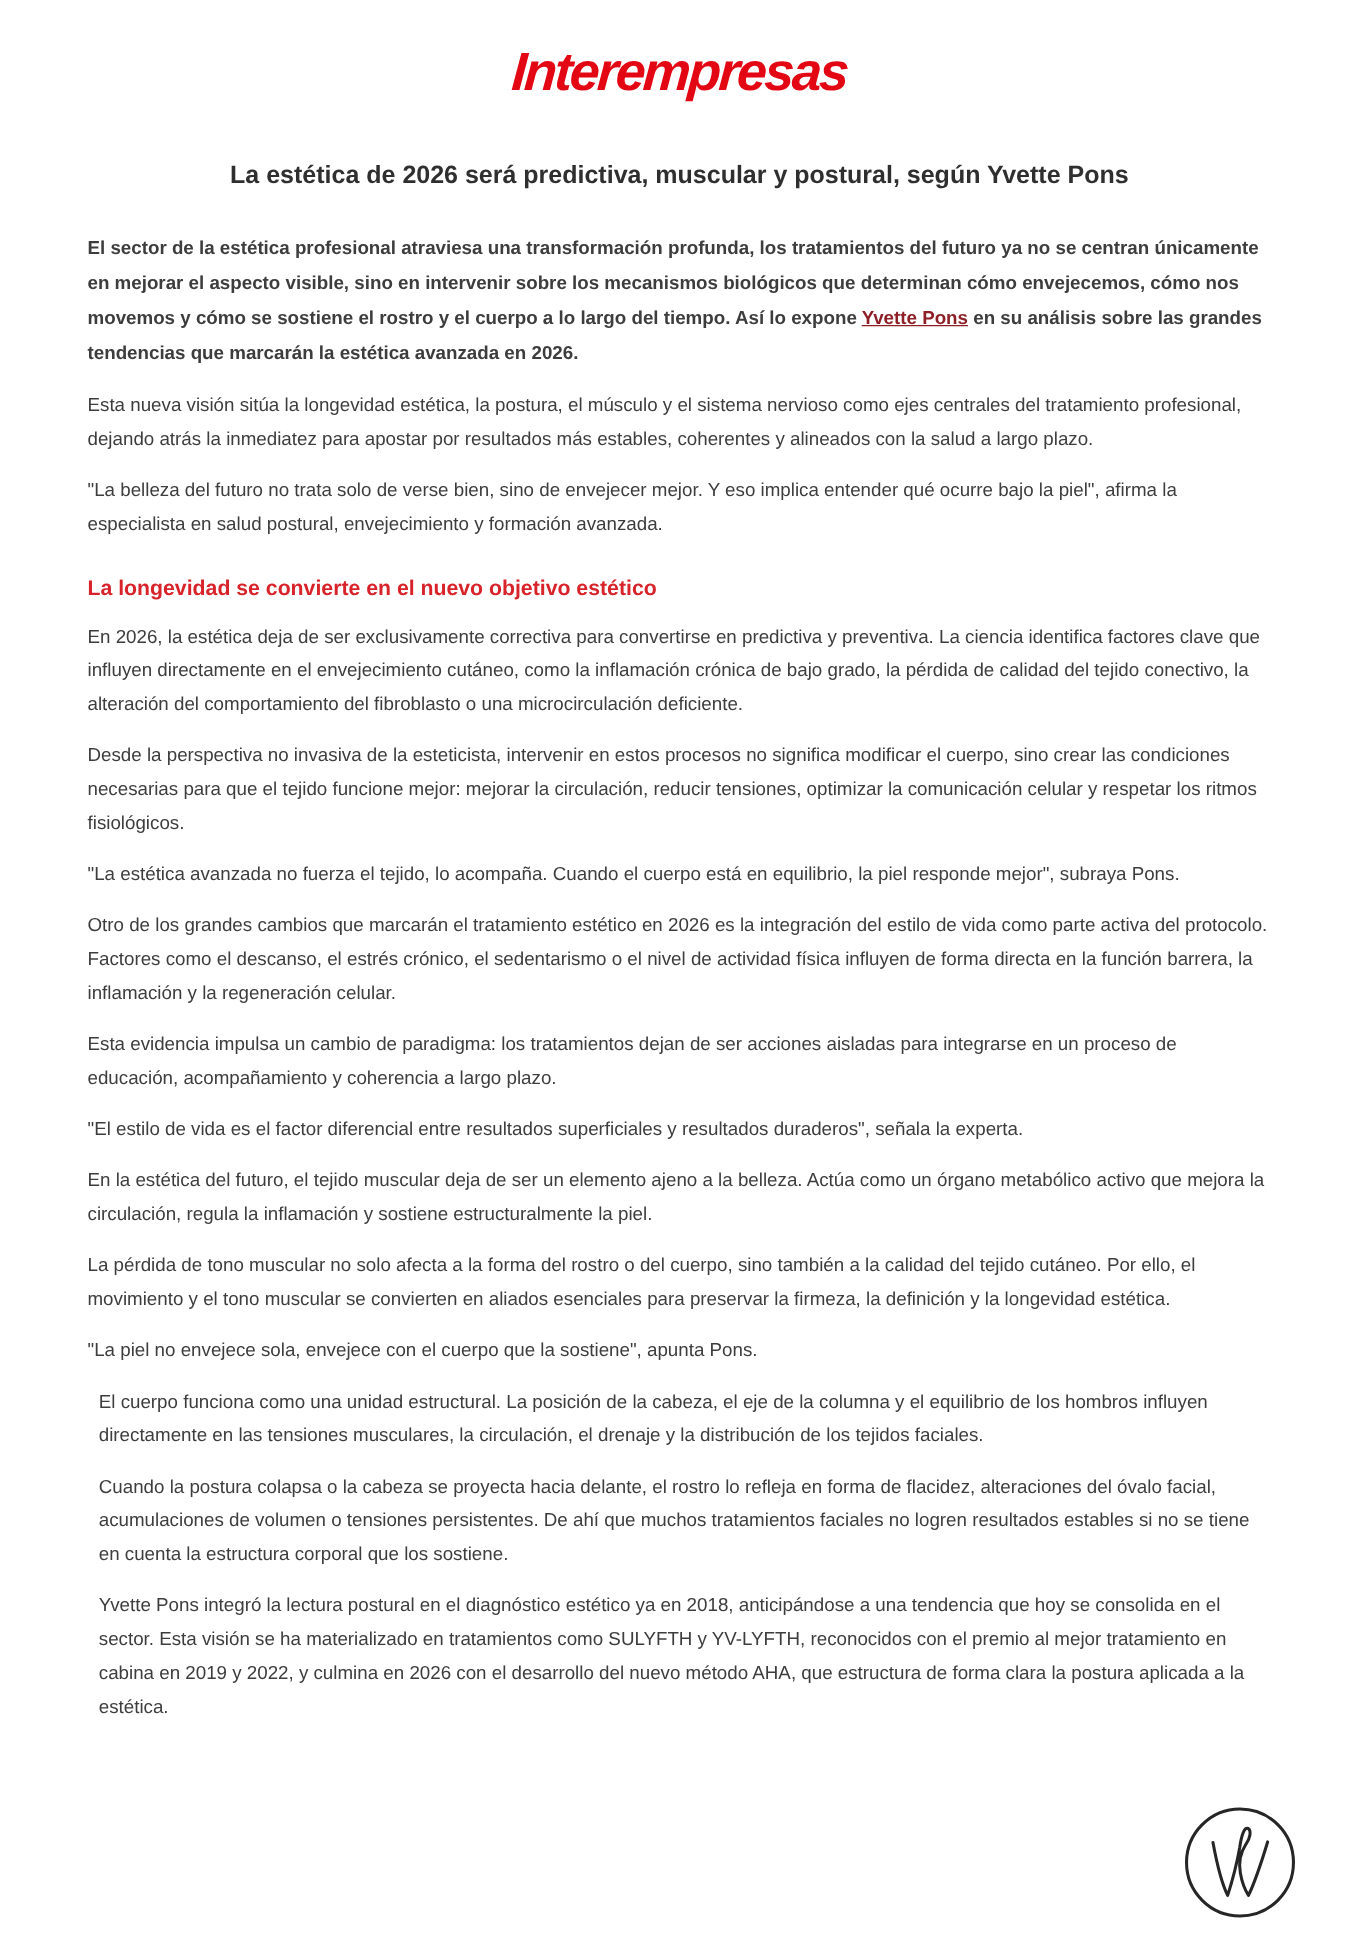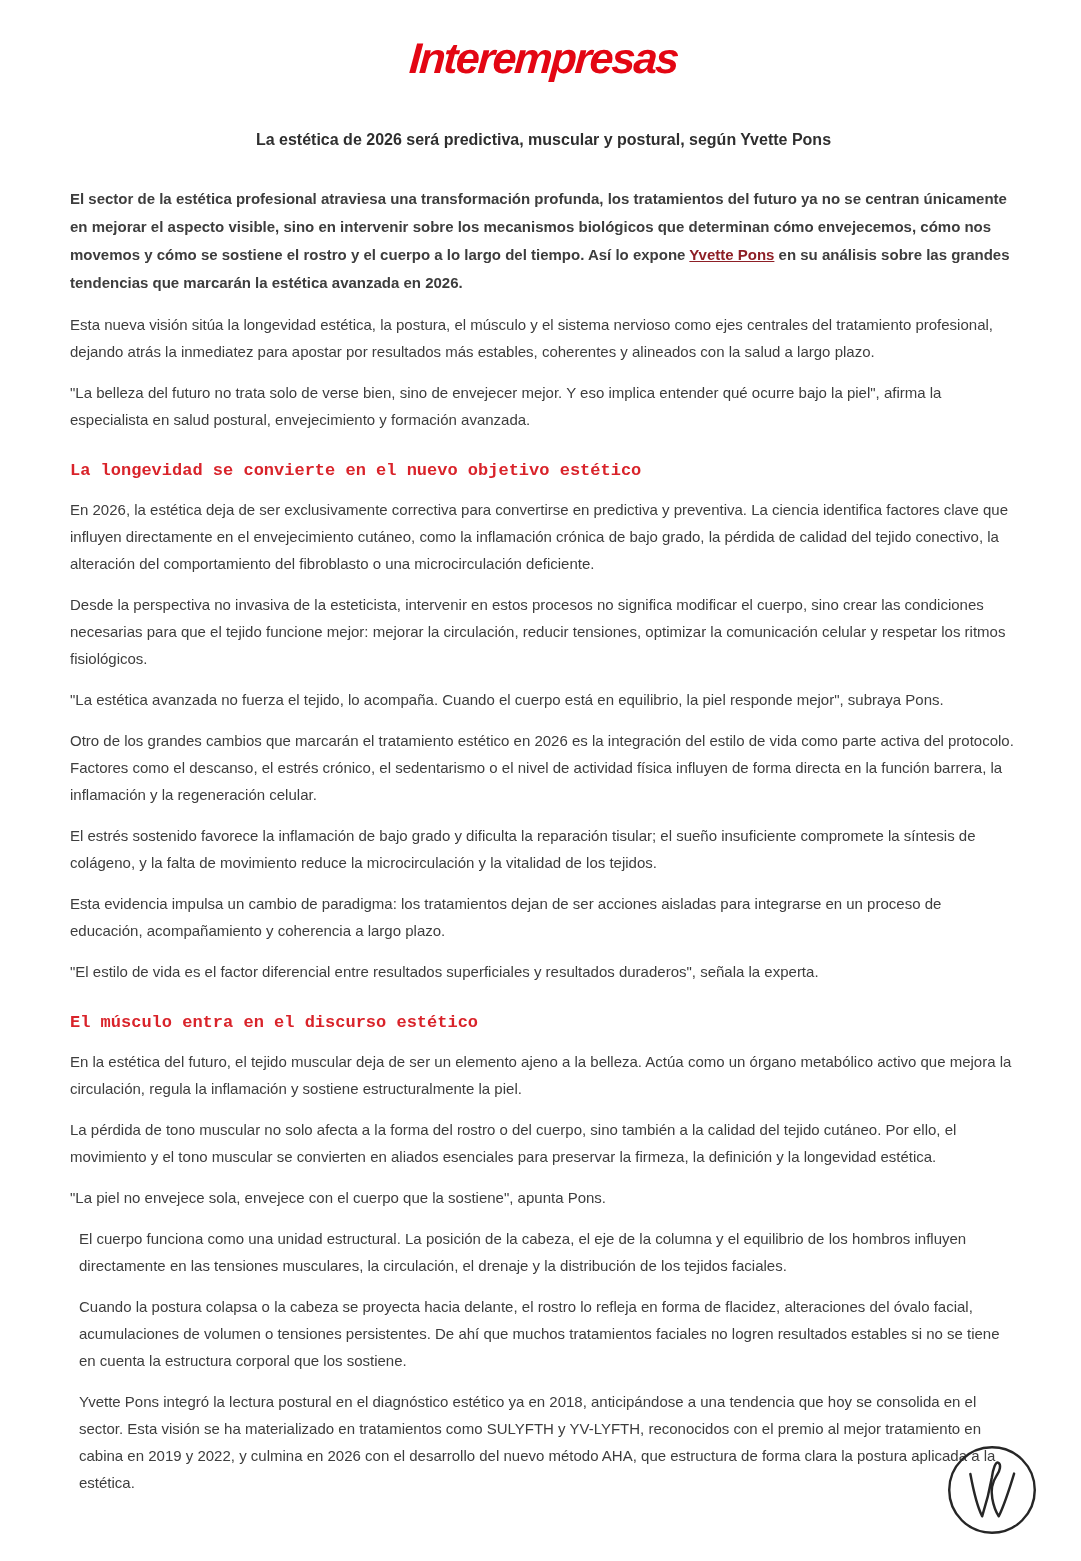--- a/index.html
+++ b/index.html
@@ -21,21 +21,21 @@
     font-size: 43px;
     font-weight: bold;
     font-style: italic;
     color: #e30613;
     letter-spacing: -2px;
     transform: skewX(-4deg);
   }
 
   h1.title {
     text-align: center;
-    font-size: 16px;
+    font-size: 20px;
     line-height: 30px;
     font-weight: bold;
     color: #2f2f2f;
     margin-top: 42px;
   }
 
   p {
     font-size: 15px;
     line-height: 27px;
     margin-top: 14px;
@@ -52,21 +52,20 @@
     text-decoration: underline;
     cursor: pointer;
   }
 
   h2.section-heading {
     color: #d9232a;
     font-size: 17px;
     line-height: 22px;
     font-weight: bold;
     margin-top: 27px;
-    font-family: Liberation Mono, monospace;
   }
   section.indented { padding-left: 9px; }
 
   .monogram {
     position: absolute;
     right: 42px;
     bottom: 24px;
     width: 94px;
     height: 94px;
   }
@@ -90,27 +89,25 @@
 
     <section>
       <h2 class="section-heading">La longevidad se convierte en el nuevo objetivo estético</h2>
       <p>En 2026, la estética deja de ser exclusivamente correctiva para convertirse en predictiva y preventiva. La ciencia identifica factores clave que influyen directamente en el envejecimiento cutáneo, como la inflamación crónica de bajo grado, la pérdida de calidad del tejido conectivo, la alteración del comportamiento del fibroblasto o una microcirculación deficiente.</p>
       <p>Desde la perspectiva no invasiva de la esteticista, intervenir en estos procesos no significa modificar el cuerpo, sino crear las condiciones necesarias para que el tejido funcione mejor: mejorar la circulación, reducir tensiones, optimizar la comunicación celular y respetar los ritmos fisiológicos.</p>
       <p>"La estética avanzada no fuerza el tejido, lo acompaña. Cuando el cuerpo está en equilibrio, la piel responde mejor", subraya Pons.</p>
     </section>
 
     <section>
       <p>Otro de los grandes cambios que marcarán el tratamiento estético en 2026 es la integración del estilo de vida como parte activa del protocolo. Factores como el descanso, el estrés crónico, el sedentarismo o el nivel de actividad física influyen de forma directa en la función barrera, la inflamación y la regeneración celular.</p>
-      <p>El estrés sostenido favorece la inflamación de bajo grado y dificulta la reparación tisular; el sueño insuficiente compromete la síntesis de colágeno, y la falta de movimiento reduce la microcirculación y la vitalidad de los tejidos.</p>
       <p>Esta evidencia impulsa un cambio de paradigma: los tratamientos dejan de ser acciones aisladas para integrarse en un proceso de educación, acompañamiento y coherencia a largo plazo.</p>
       <p>"El estilo de vida es el factor diferencial entre resultados superficiales y resultados duraderos", señala la experta.</p>
     </section>
 
     <section>
-      <h2 class="section-heading">El músculo entra en el discurso estético</h2>
       <p>En la estética del futuro, el tejido muscular deja de ser un elemento ajeno a la belleza. Actúa como un órgano metabólico activo que mejora la circulación, regula la inflamación y sostiene estructuralmente la piel.</p>
       <p>La pérdida de tono muscular no solo afecta a la forma del rostro o del cuerpo, sino también a la calidad del tejido cutáneo. Por ello, el movimiento y el tono muscular se convierten en aliados esenciales para preservar la firmeza, la definición y la longevidad estética.</p>
       <p>"La piel no envejece sola, envejece con el cuerpo que la sostiene", apunta Pons.</p>
     </section>
 
     <section class="indented">
       <p>El cuerpo funciona como una unidad estructural. La posición de la cabeza, el eje de la columna y el equilibrio de los hombros influyen directamente en las tensiones musculares, la circulación, el drenaje y la distribución de los tejidos faciales.</p>
       <p>Cuando la postura colapsa o la cabeza se proyecta hacia delante, el rostro lo refleja en forma de flacidez, alteraciones del óvalo facial, acumulaciones de volumen o tensiones persistentes. De ahí que muchos tratamientos faciales no logren resultados estables si no se tiene en cuenta la estructura corporal que los sostiene.</p>
       <p>Yvette Pons integró la lectura postural en el diagnóstico estético ya en 2018, anticipándose a una tendencia que hoy se consolida en el sector. Esta visión se ha materializado en tratamientos como SULYFTH y YV-LYFTH, reconocidos con el premio al mejor tratamiento en cabina en 2019 y 2022, y culmina en 2026 con el desarrollo del nuevo método AHA, que estructura de forma clara la postura aplicada a la estética.</p>
 

